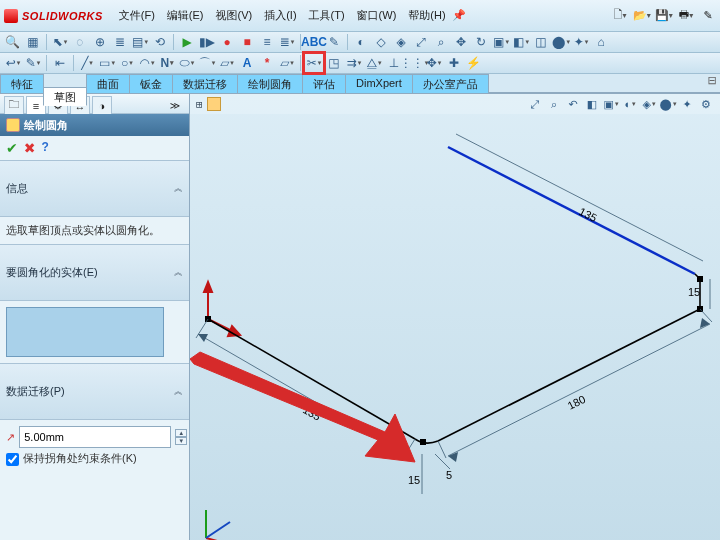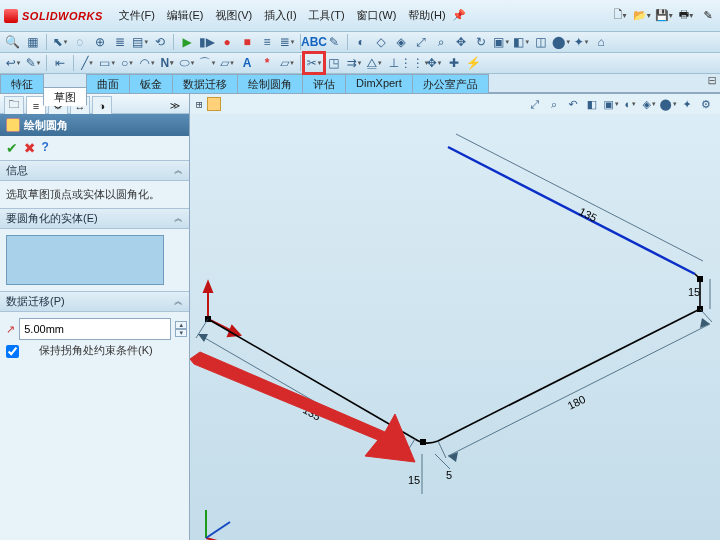--- a/index.html
+++ b/index.html
@@ -42,33 +42,33 @@
 
   .panel-header { display: flex; align-items: center; height: 20px; padding: 11px 6px; background: linear-gradient(#5a8db6,#3e6f97); color: #fff; font-weight: bold; }
   .panel-header .hicon { width: 14px; height: 14px; background: #ffd966; border: 1px solid #b88; margin-right: 4px; border-radius: 2px; }
 
   .panel-okcancel { display: flex; gap: 6px; padding: 4px 6px; }
   .okc { font-size: 14px; }
   .ok { color: #2a9d2a; }
   .cancel { color: #d33; }
   .help { color: #2a6ed1; font-weight: bold; font-size: 12px; }
 
-  .section-head { display: flex; align-items: center; padding: 2px 6px; background: linear-gradient(#e0eef7,#c9dfed); border-top: 1px solid #aac3d6; border-bottom: 1px solid #aac3d6; font-weight: normal; color: #234; }
+  .section-head { display: flex; align-items: center; padding: 20px 6px; background: linear-gradient(#e0eef7,#c9dfed); border-top: 1px solid #aac3d6; border-bottom: 1px solid #aac3d6; font-weight: normal; color: #234; }
   .section-head .exp { margin-left: auto; font-size: 9px; color: #567; }
   .section-body { padding: 6px; font-size: 11px; color: #333; }
 
   .entity-box { width: 158px; height: 50px; background: #a9d1ea; border: 1px solid #6f9cbe; }
 
   .param-row { display: flex; align-items: center; gap: 4px; margin-bottom: 4px; }
   .param-icon { width: 16px; height: 16px; display: flex; align-items: center; justify-content: center; color: #c33; }
   .param-input { flex: 1; height: 22px; padding: 0 4px; border: 1px solid #8faac0; background: #fff; font-size: 11px; }
   .spin { display: flex; flex-direction: column; }
   .spin div { width: 12px; height: 8px; border: 1px solid #8faac0; background: #ecf5fb; font-size: 7px; line-height: 6px; text-align: center; color: #456; cursor: default; }
 
-  .chk { display: flex; align-items: flex-start; gap: 20px; margin: 3px 0; }
+  .chk { display: flex; align-items: flex-start; gap: 4px; margin: 3px 0; }
   .chk input { margin-top: 1px; }
   .chk label { line-height: 1.2; }
 
   
   .viewport { flex: 1; position: relative; background: linear-gradient(#dcedf6,#c3dce9); overflow: hidden; }
   .vp-header { position: absolute; top: 0; left: 0; right: 0; height: 20px; display: flex; align-items: center; padding: 0 6px; gap: 4px; background: rgba(230,242,250,0.7); }
   .vp-header .doc-icon { width: 14px; height: 14px; background: #ffd27a; border: 1px solid #c99a3a; }
   .vp-header .tree-exp { font-family: monospace; color: #456; }
   .vp-header .doc-title { color: #234; }
   .vp-header .vicons { margin-left: auto; display: flex; gap: 3px; }

